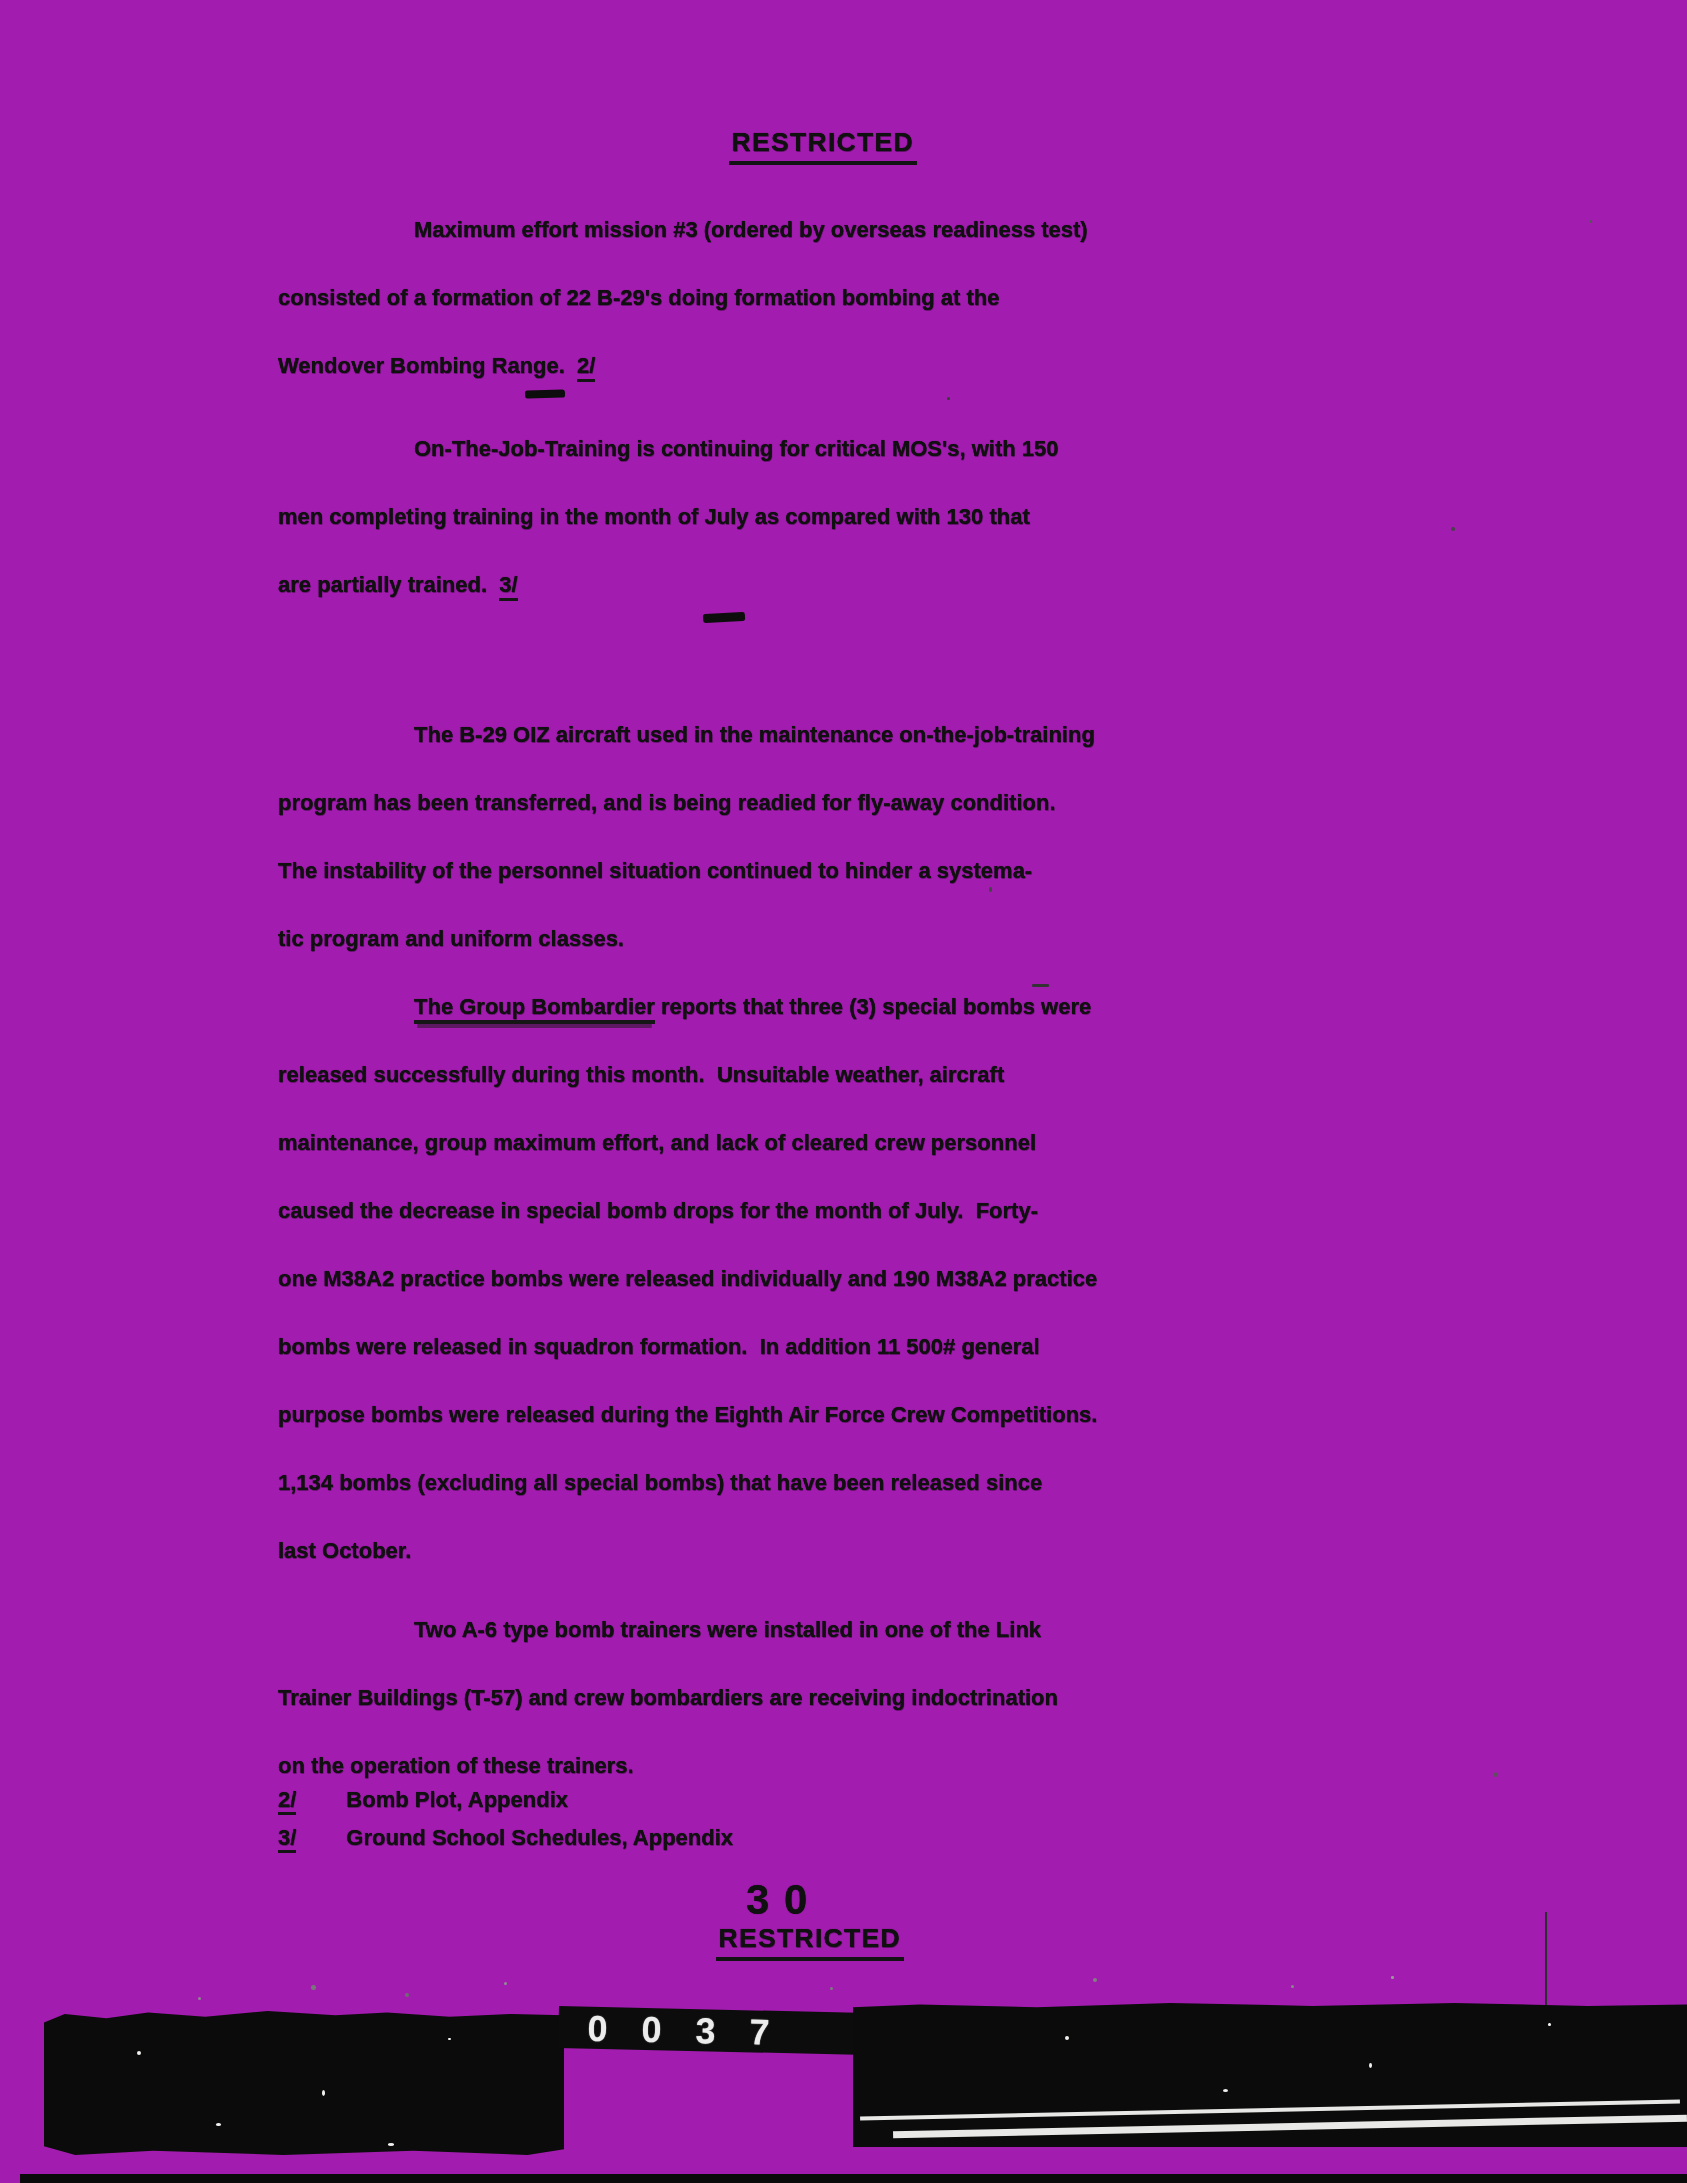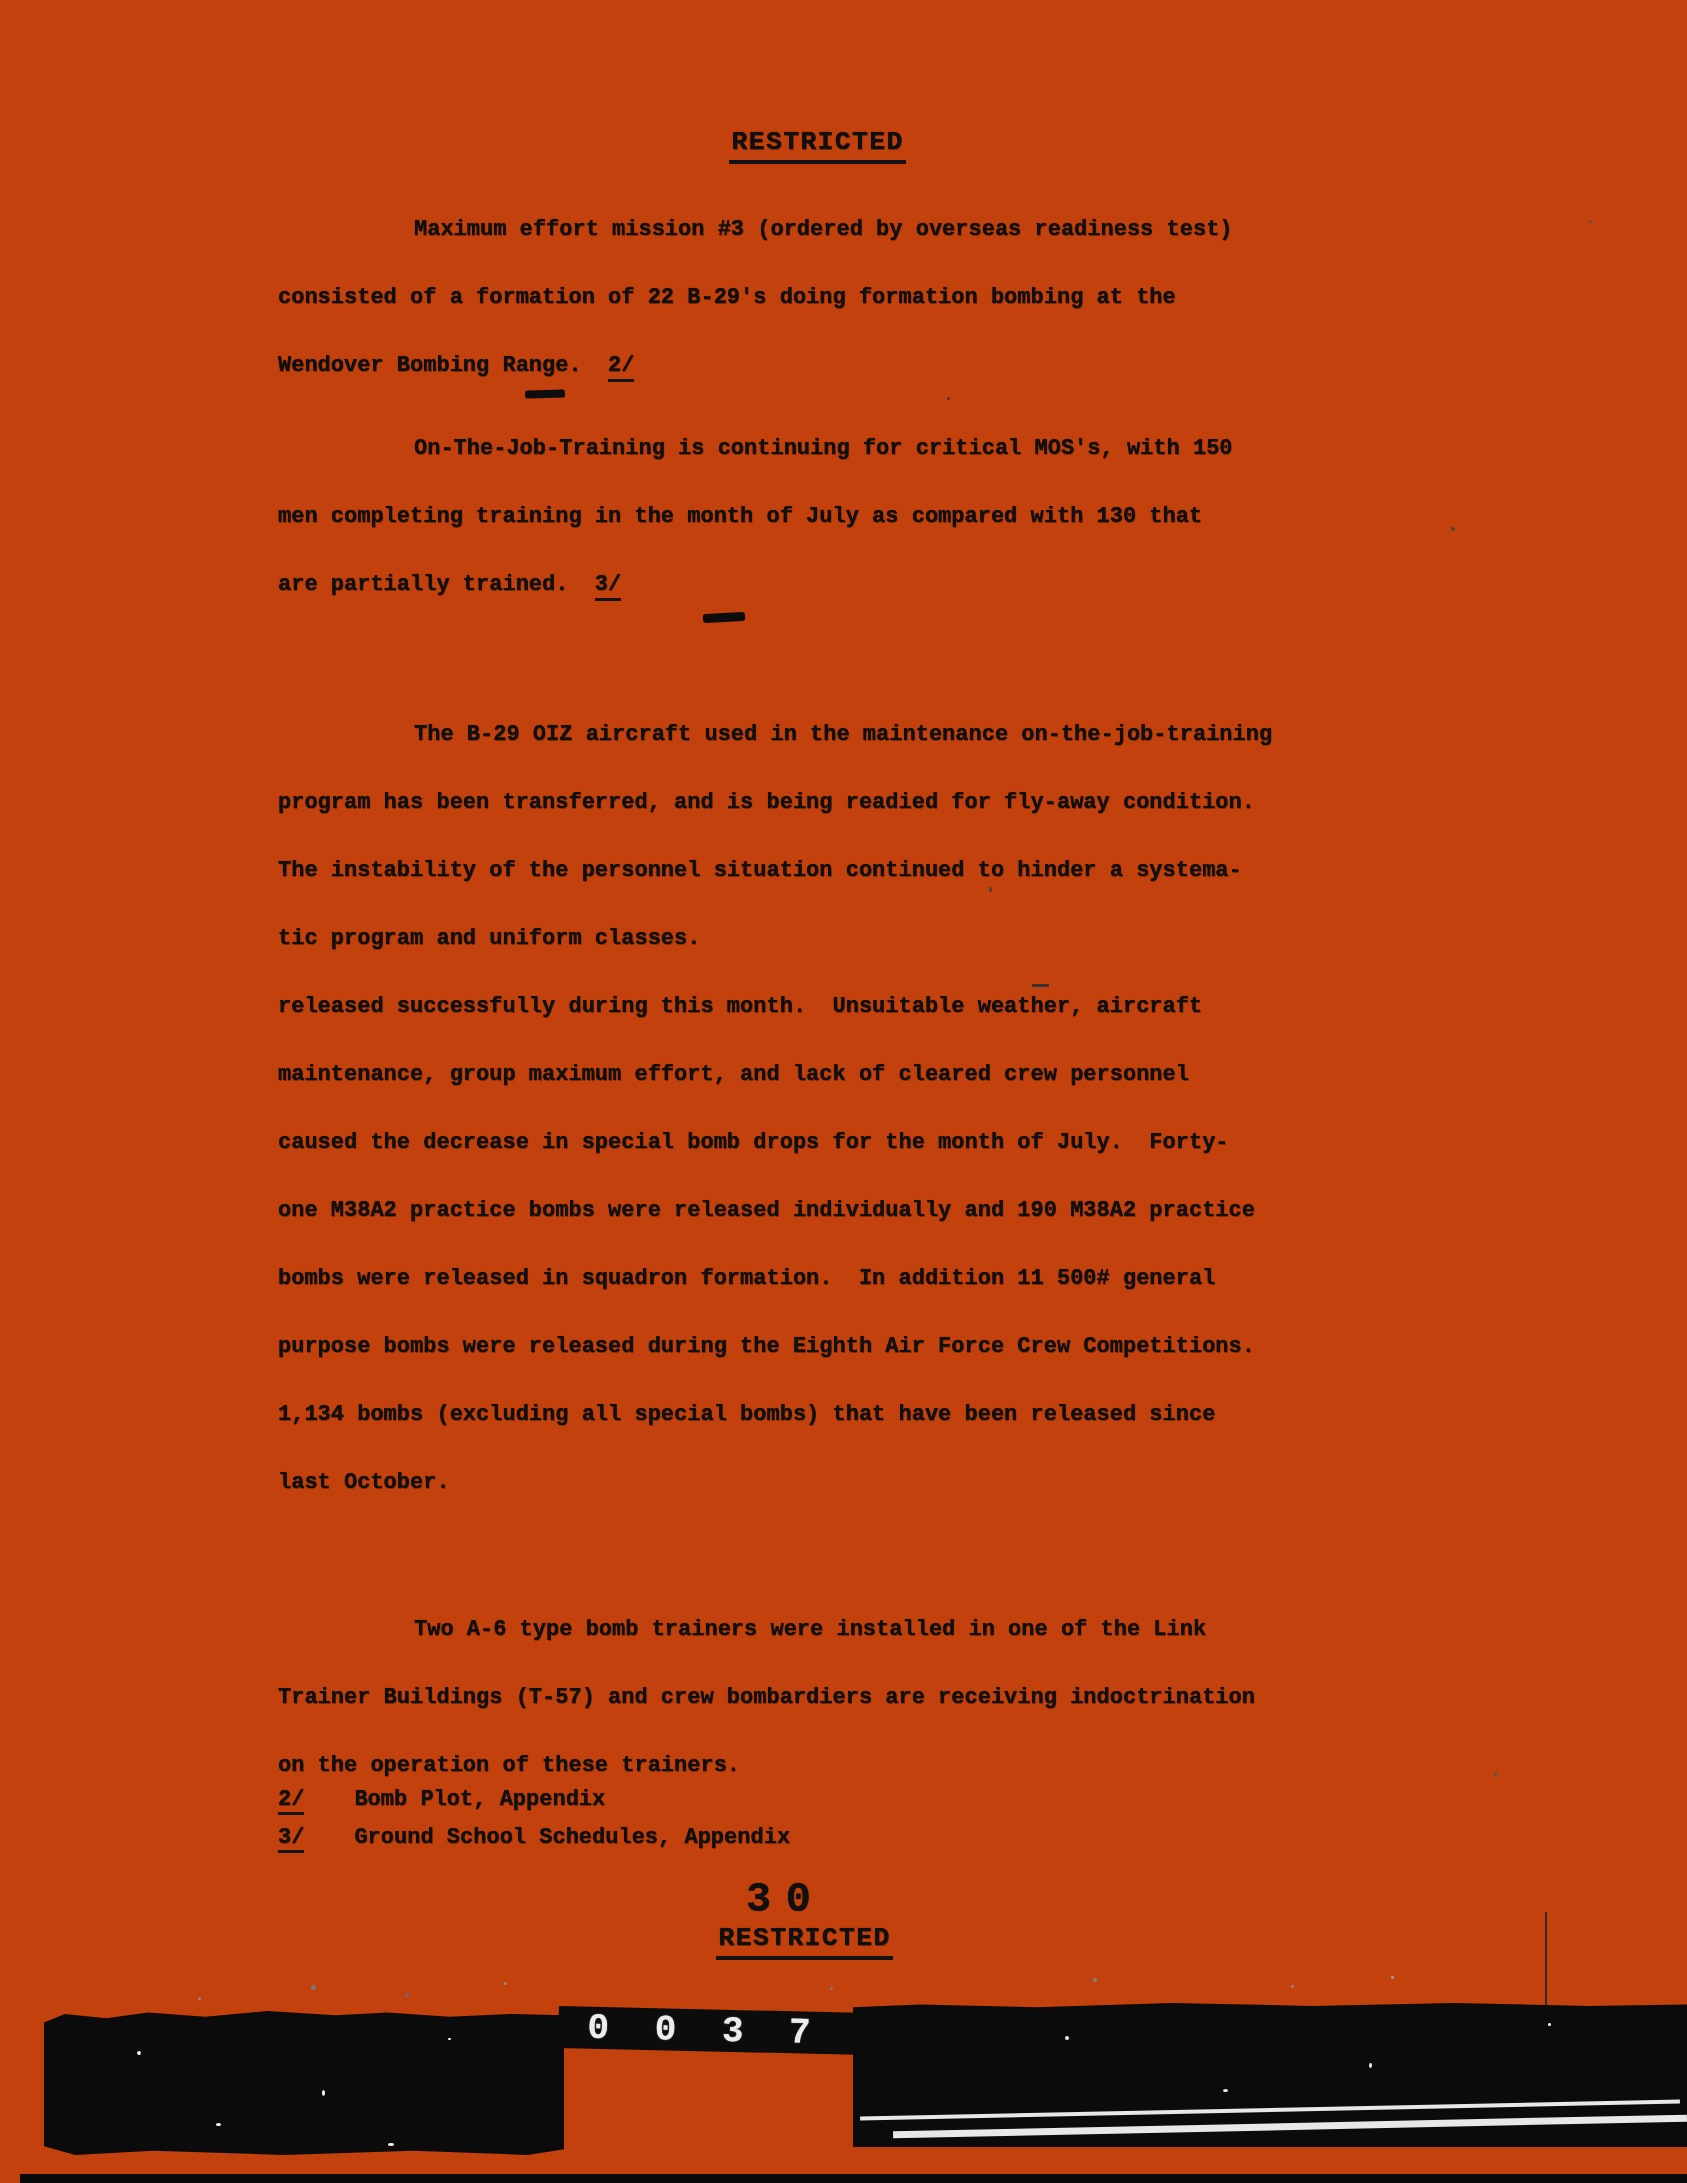--- a/index.html
+++ b/index.html
@@ -1,21 +1,21 @@
 <!DOCTYPE html>
 <html style="font-size:10.6px"><head>
 <meta charset="utf-8">
 <style>
   html,body{margin:0;padding:0;background:#e9e9e7;}
   .page{
     position:relative;
     width:1687px;height:2183px;
-    background:#c2410c;
+    background:#a21caf;
     overflow:hidden;
-    font-family:Liberation Mono, monospace;
+    font-family:Liberation Sans, sans-serif;
     color:#101010;
   }
   
   .tw{
     font-weight:700;
     font-size:22px;
     color:#101010;
     text-shadow:0 0 0.7px rgba(10,10,10,.9),0.5px 0.6px 0 rgba(10,10,10,.35);
   }
   .para{position:absolute;left:278px;width:1191px;line-height:68px;}
@@ -94,20 +94,21 @@
   <div class="dash dash2"></div>
 
   <div class="para tw" style="top:701px">
     <div class="line first">The B-29 OIZ aircraft used in the maintenance on-the-job-training</div>
     <div class="line">program has been transferred, and is being readied for fly-away condition.</div>
     <div class="line">The instability of the personnel situation continued to hinder a systema-</div>
     <div class="line">tic program and uniform classes.</div>
   </div>
 
   <div class="para tw" style="top:973px">
+    <div class="line" style="padding-left:136px"><span class="u-heavy">The Group Bombardier</span><span> reports that three (3) special bombs were</span></div>
     <div class="line">released successfully during this month.  Unsuitable weather, aircraft</div>
     <div class="line">maintenance, group maximum effort, and lack of cleared crew personnel</div>
     <div class="line">caused the decrease in special bomb drops for the month of July.  Forty-</div>
     <div class="line">one M38A2 practice bombs were released individually and 190 M38A2 practice</div>
     <div class="line">bombs were released in squadron formation.  In addition 11 500# general</div>
     <div class="line">purpose bombs were released during the Eighth Air Force Crew Competitions.</div>
     <div class="line">1,134 bombs (excluding all special bombs) that have been released since</div>
     <div class="line">last October.</div>
   </div>
 

